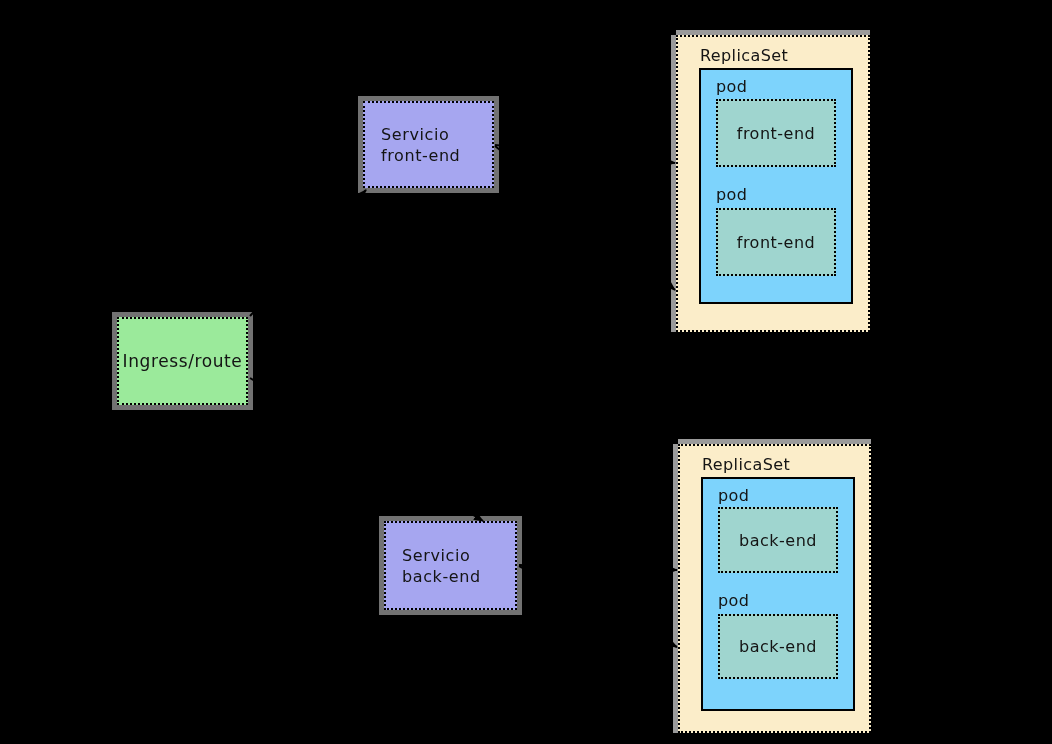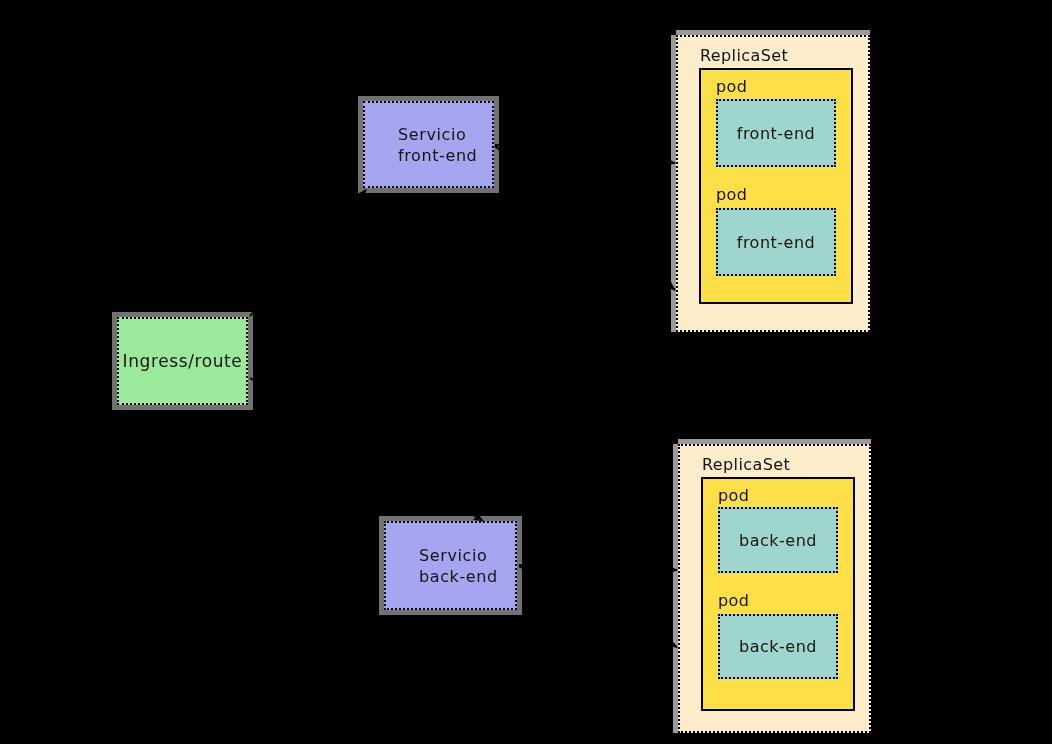--- a/index.html
+++ b/index.html
@@ -26,21 +26,21 @@
   .ingress {
     left: 117px; top: 317px; width: 131px; height: 88px;
     background: #9BEA9B;
     display: flex; align-items: center; justify-content: center;
     font-size: 17px;
   }
 
   .service {
     background: #A6A6F0;
     display: flex; flex-direction: column; justify-content: center;
-    padding-left: 33px; font-size: 16px; line-height: 21px;
+    padding-left: 16px; font-size: 16px; line-height: 21px;
   }
   .service.fe { left: 363px; top: 101px; width: 131px; height: 87px; }
   .service.be { left: 384px; top: 521px; width: 133px; height: 89px; }
 
   .rs {
     position: absolute;
     box-sizing: border-box;
     border: 2px dotted #000;
     background: #FBEDC9;
     
@@ -52,21 +52,21 @@
   .rs-label {
     position: absolute; left: 22px; top: 9px;
     font-size: 16px; letter-spacing: 0.4px; text-align: right;
   }
 
   .rs-inner {
     position: absolute;
     box-sizing: border-box;
     left: 21px; top: 31px; width: 154px;
     border: 2px solid #000;
-    background: #fde047;
+    background: #7dd3fc;
   }
   .rs.fe .rs-inner { height: 236px; }
   .rs.be .rs-inner { height: 234px; }
 
   .pod-label {
     position: absolute; left: 15px;
     font-size: 16px; letter-spacing: 0.4px;
   }
   .pod-label.p1 { top: 7px; }
   .rs.fe .pod-label.p2 { top: 115px; }

